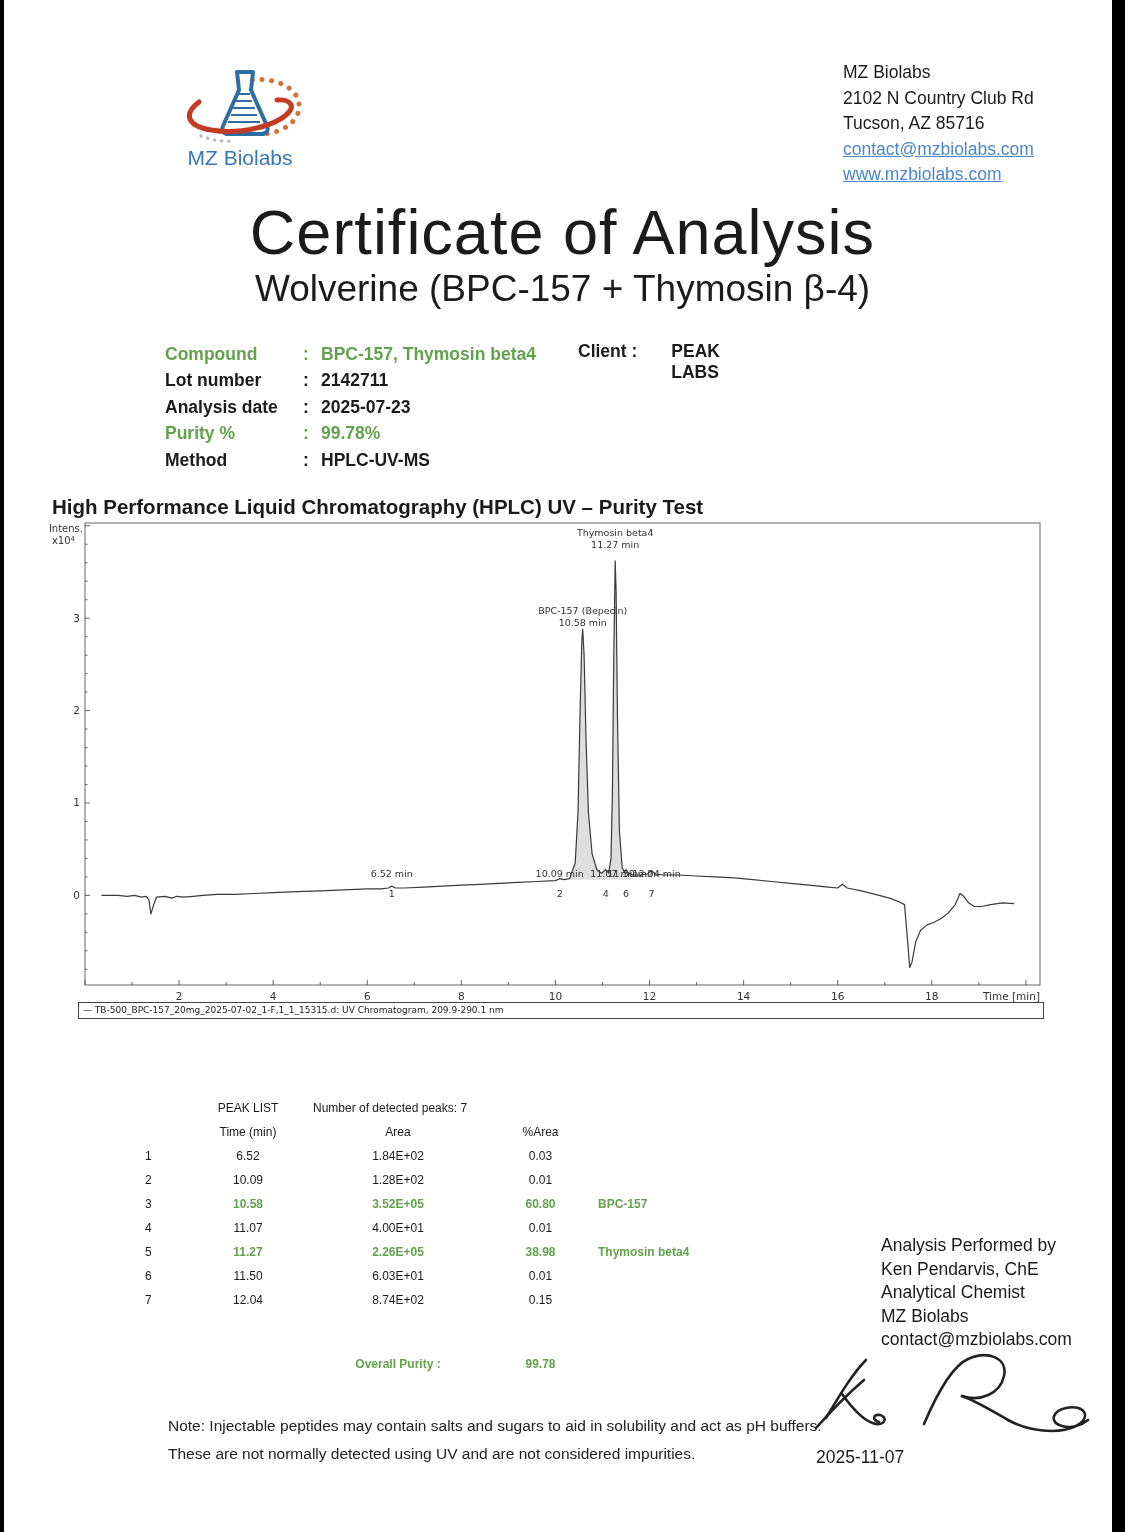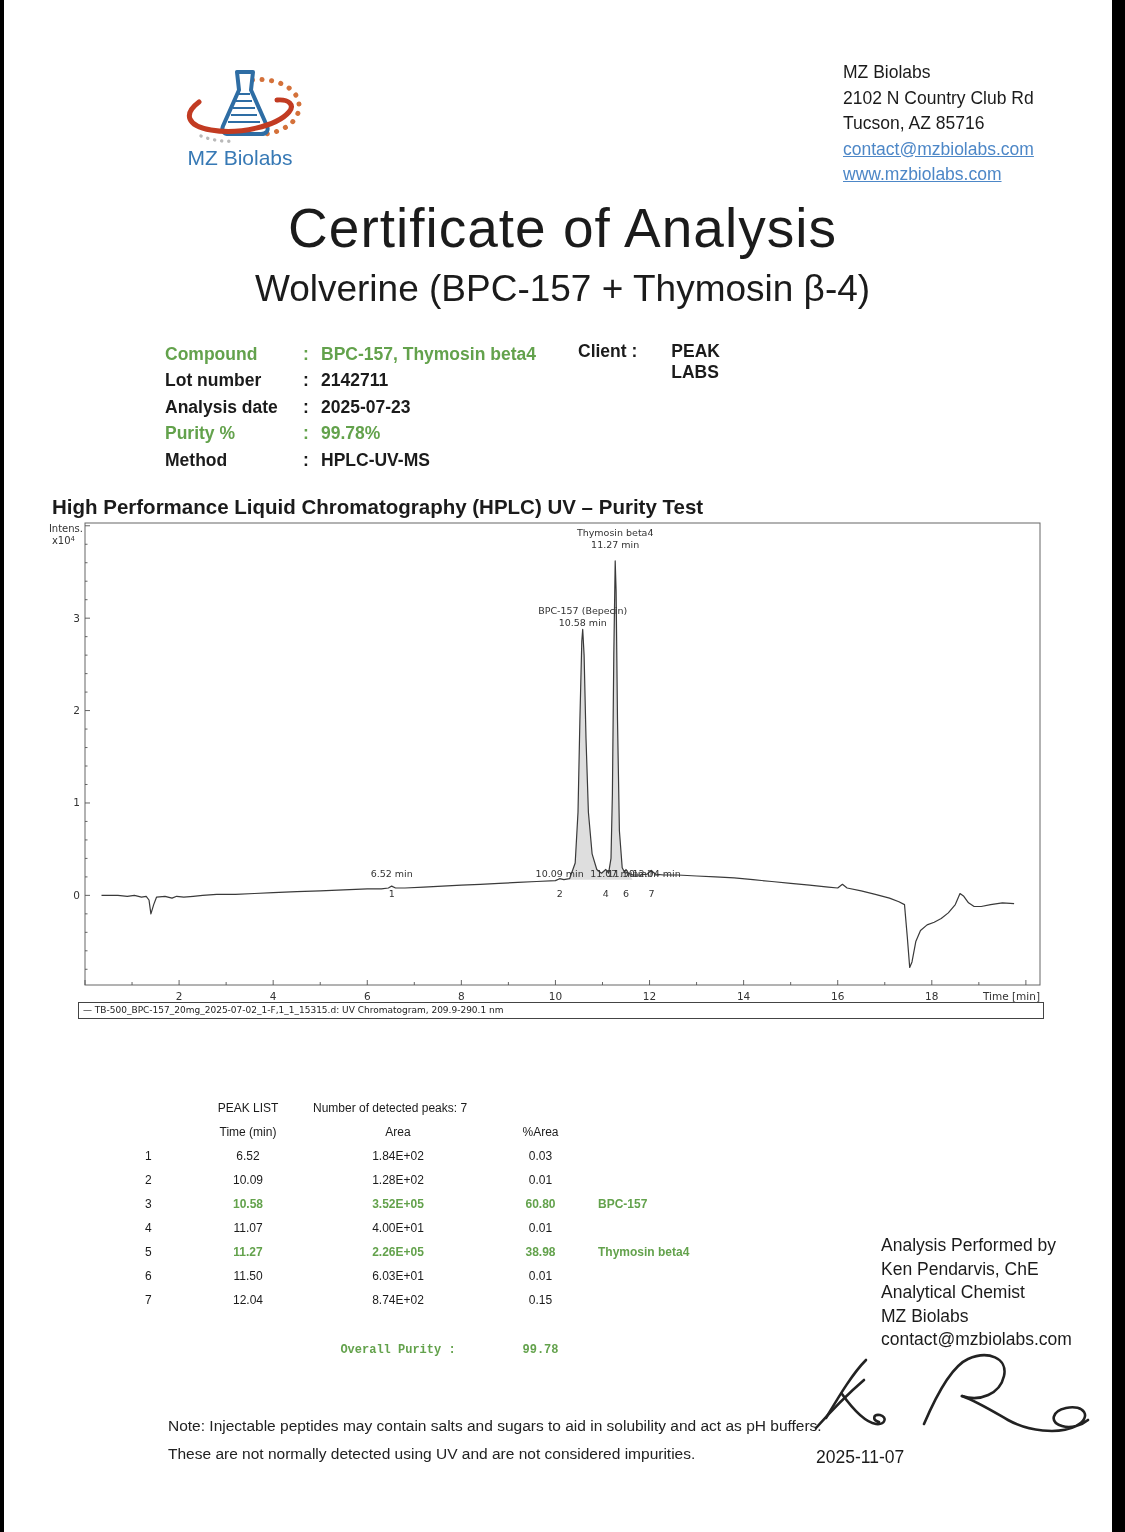--- a/index.html
+++ b/index.html
@@ -7,41 +7,41 @@
         font-family:"Liberation Sans",sans-serif;color:#1b1b1b;overflow:hidden;}
   .edge{position:absolute;top:0;bottom:0;background:#000;}
   .edge-left{left:0;width:4px;}
   .edge-right{right:0;width:13px;}
   .abs{position:absolute;}
   .addr{left:843px;top:60px;font-size:17.5px;line-height:25.5px;}
   .link{color:#4d87c7;text-decoration:underline;cursor:pointer;}
   .logo-wrap{left:160px;top:64px;width:170px;height:120px;text-align:center;}
   .logo-text{position:absolute;left:0px;top:82px;width:160px;text-align:center;
              font-size:21px;color:#3779b5;}
-  .doc-title{left:0;top:196px;width:1125px;text-align:center;font-size:55px;letter-spacing:1px;}
+  .doc-title{left:0;top:196px;width:1125px;text-align:center;font-size:63px;letter-spacing:1px;}
   .doc-subtitle{left:0;top:268px;width:1125px;text-align:center;font-size:37px;}
   .info{left:165px;top:341px;font-size:17.5px;font-weight:bold;}
   .info-row{display:flex;height:26.5px;align-items:center;}
   .info-label{width:138px;}
   .info-colon{width:18px;}
   .client-line{position:absolute;left:413px;top:0;display:flex;}
   .client-label{width:122px;}
   .green{color:#63a24c;}
   .section-heading{left:52px;top:495px;font-size:20.5px;font-weight:bold;}
   .chart-svg{left:45px;top:518px;}
   .chart-svg text{font-family:"DejaVu Sans",sans-serif;fill:#333;}
   .caption-box{left:78px;top:1002px;width:960px;height:15px;border:1px solid #444;
                font-family:"DejaVu Sans",sans-serif;font-size:9px;line-height:14px;
                padding-left:4px;color:#222;white-space:nowrap;overflow:hidden;}
   .peak-table{left:145px;top:1096px;font-size:12px;}
   .pt-grid{display:grid;grid-template-columns:38px 130px 170px 115px 230px;}
   .pt-grid > div{height:24px;line-height:24px;}
   .c{text-align:center;} .l{text-align:left;}
   .bold{font-weight:bold;}
-  .overall-row{margin-top:26px;font-family:Liberation Mono, monospace;}
+  .overall-row{margin-top:40px;}
   .analyst{left:843px;top:1234px;font-size:17.5px;line-height:23.5px;margin-left:38px;}
   .signature{left:812px;top:1352px;}
   .sign-date{left:816px;top:1423px;font-size:17.5px;margin-top:24px;}
   .note{left:168px;top:1412px;font-size:15.5px;line-height:28px;color:#222;}
 </style>
 </head>
 <body>
 
 <div class="page">
   <div class="edge edge-left"></div>

